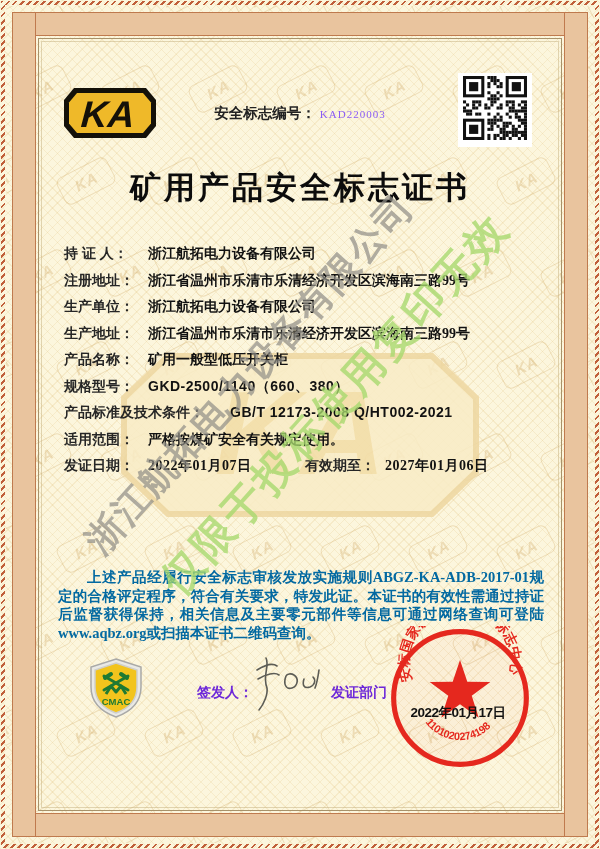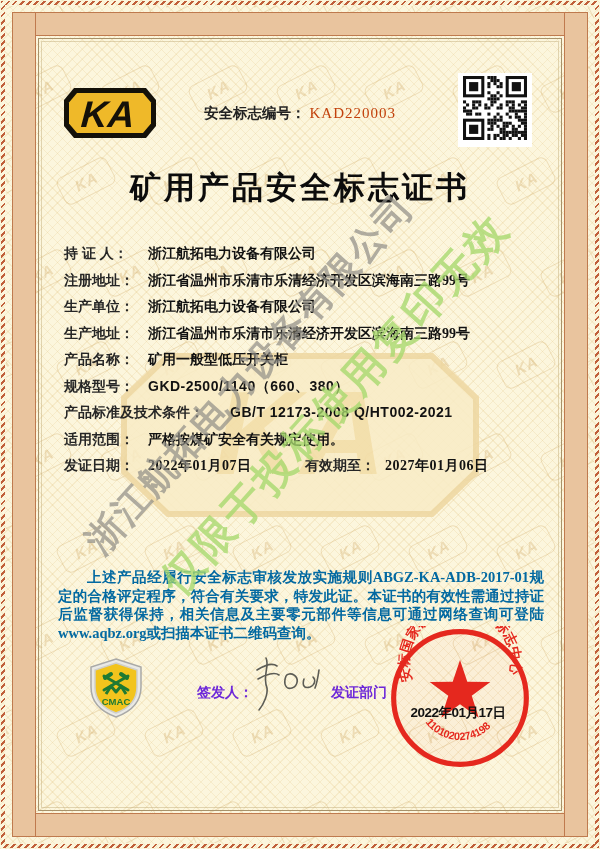--- a/index.html
+++ b/index.html
@@ -38,21 +38,21 @@
   
   .wm{position:absolute;z-index:6;font-weight:700;white-space:nowrap;text-align:center;
       transform:rotate(-48deg);pointer-events:none;font-family:"Liberation Serif",serif;}
   .wm-company{left:0px;top:349px;width:500px;font-size:37px;letter-spacing:2px;color:#908e87;opacity:.70;}
   .wm-restrict{left:85px;top:376px;width:500px;font-size:42px;letter-spacing:3px;color:#a7d96d;opacity:.78;}
 
   
   .ka-logo{position:absolute;left:62px;top:84px;z-index:4;}
   .certno{position:absolute;left:150px;top:104px;width:300px;z-index:4;text-align:center;font-size:14.5px;}
   .certno .lab{font-weight:700;color:#222;}
-  .certno .val{font-family:"Liberation Serif",serif;font-size:15px;color:#c2410c;letter-spacing:1px;}
+  .certno .val{font-family:"Liberation Serif",serif;font-size:11px;color:#8b5cf6;letter-spacing:1px;}
   .qrbox{position:absolute;left:458px;top:73px;width:74px;height:74px;background:#fff;z-index:4;
          display:flex;align-items:center;justify-content:center;}
   .title{position:absolute;left:0;right:0;top:167px;z-index:4;text-align:center;
          font-size:31px;font-weight:700;letter-spacing:3px;color:#0c0c0c;}
 
   
   .fields{position:absolute;left:64px;top:244px;width:480px;z-index:4;}
   .frow{display:flex;align-items:center;line-height:19px;margin-bottom:7.5px;}
   .flabel{flex:0 0 84px;font-weight:700;font-size:14px;color:#262626;white-space:nowrap;}
   .frow.wide .flabel{flex:0 0 166px;}

